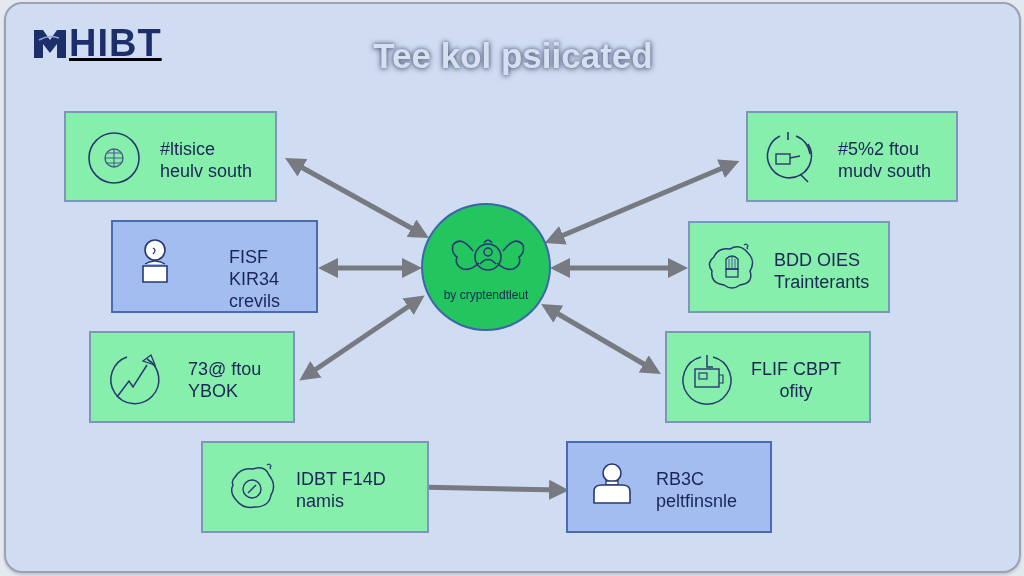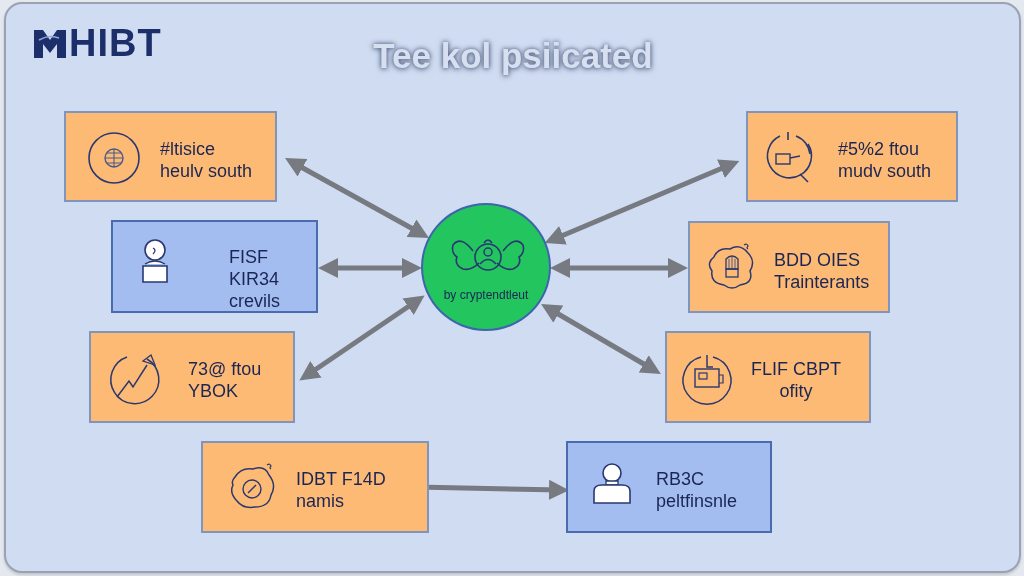--- a/index.html
+++ b/index.html
@@ -3,31 +3,31 @@
   <meta charset="utf-8">
   <style>
     * { box-sizing: border-box; margin: 0; padding: 0; }
     html, body { width: 1024px; height: 576px; overflow: hidden; background: #e4e8ef; }
     body { font-family: "Liberation Sans", sans-serif; position: relative; }
     .panel {
       position: absolute; left: 4px; top: 2px; width: 1017px; height: 571px;
       background: #cfdcf1; border: 2px solid #9aa3b3; border-radius: 18px;
       box-shadow: 0 2px 3px rgba(0,0,0,0.15);
     }
-    .logo { position: absolute; left: 33px; top: 26px; display: flex; align-items: center; gap: 2px; }
+    .logo { position: absolute; left: 33px; top: 26px; display: flex; align-items: center; gap: 2px; text-decoration: underline; }
     .logo-mark { width: 34px; height: 34px; }
     .logo-text { font-family: "Liberation Sans", sans-serif; font-weight: 700; font-size: 38px; color: #1d2f6b; letter-spacing: 1px; line-height: 34px; }
     .title {
       position: absolute; left: 355px; top: 36px; width: 316px; text-align: center;
       font-family: "Liberation Sans", sans-serif; font-weight: 700; font-size: 35px;
       color: #d6e0f1; text-shadow: 0 0 4px #5a6786, 0 1px 6px #6c7897;
       line-height: 40px;
     }
     .node {
-      position: absolute; background: #fdba74; border: 2px solid #7f95bb;
+      position: absolute; background: #86efac; border: 2px solid #7f95bb;
       display: flex; align-items: center;
     }
     .node.accent { background: #a3bdf0; border-color: #4a6bb0; }
     .node .icon { position: absolute; width: 56px; height: 56px; }
     .node .txt { position: absolute; font-size: 18px; line-height: 22px; color: #1c2655; }
     .hub {
       position: absolute; left: 421px; top: 203px; width: 130px; height: 128px;
       border-radius: 50%; background: #22c55e; border: 2px solid #3f64ad;
     }
     .hub-icon { position: absolute; left: 28px; top: 26px; width: 74px; height: 44px; }

